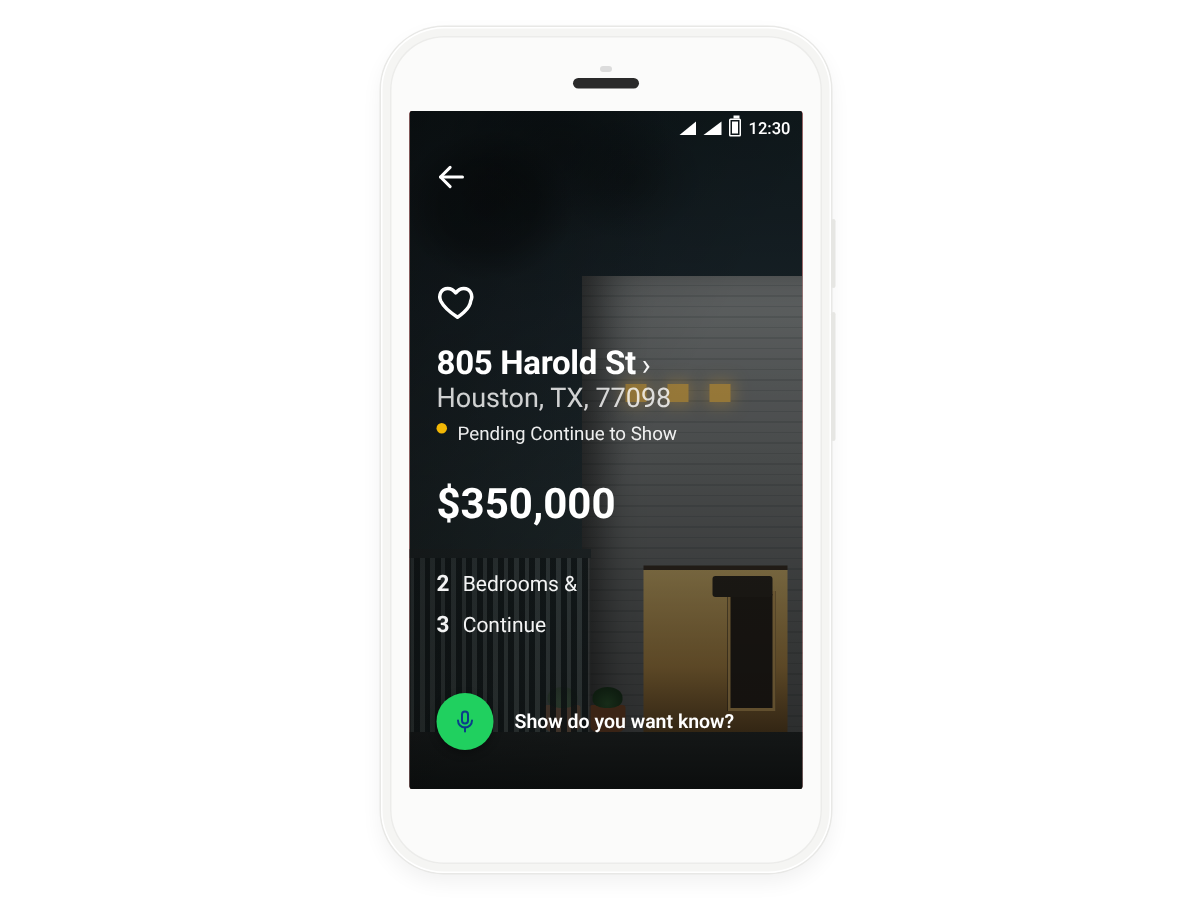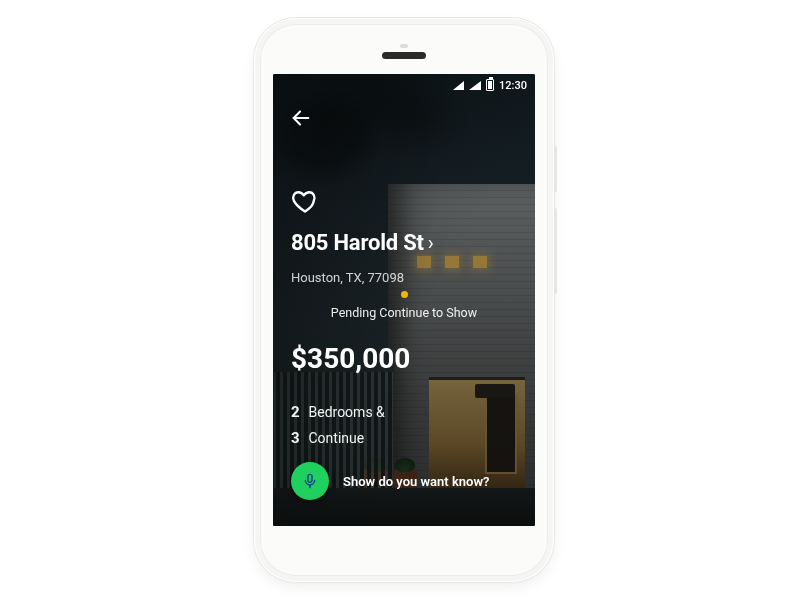--- a/index.html
+++ b/index.html
@@ -292,32 +292,31 @@
     font-weight: 700;
     letter-spacing: -0.2px;
   }
   .chev {
     font-size: 20px;
     line-height: 1;
     font-weight: 400;
     opacity: 0.95;
   }
   .subtitle {
-    margin-top: 15px;
-    font-size: 13px;
+    margin-top: 0;
+    font-size: 18px;
     color: rgba(255,255,255,0.80);
   }
   .status-row{
     margin-top: 6px;
     display:flex;
-    align-items:center;
+    align-items:flex-start;
     gap:7px;
     font-size:12.5px;
     color:rgba(255,255,255,0.92);
-    flex-direction:column;
   }
   .dot{
     width:7px;height:7px;border-radius:50%;
     background:#f2b705;
   }
   .price{
     margin-top: 22px;
     font-size: 28px;
     font-weight: 700;
   }

